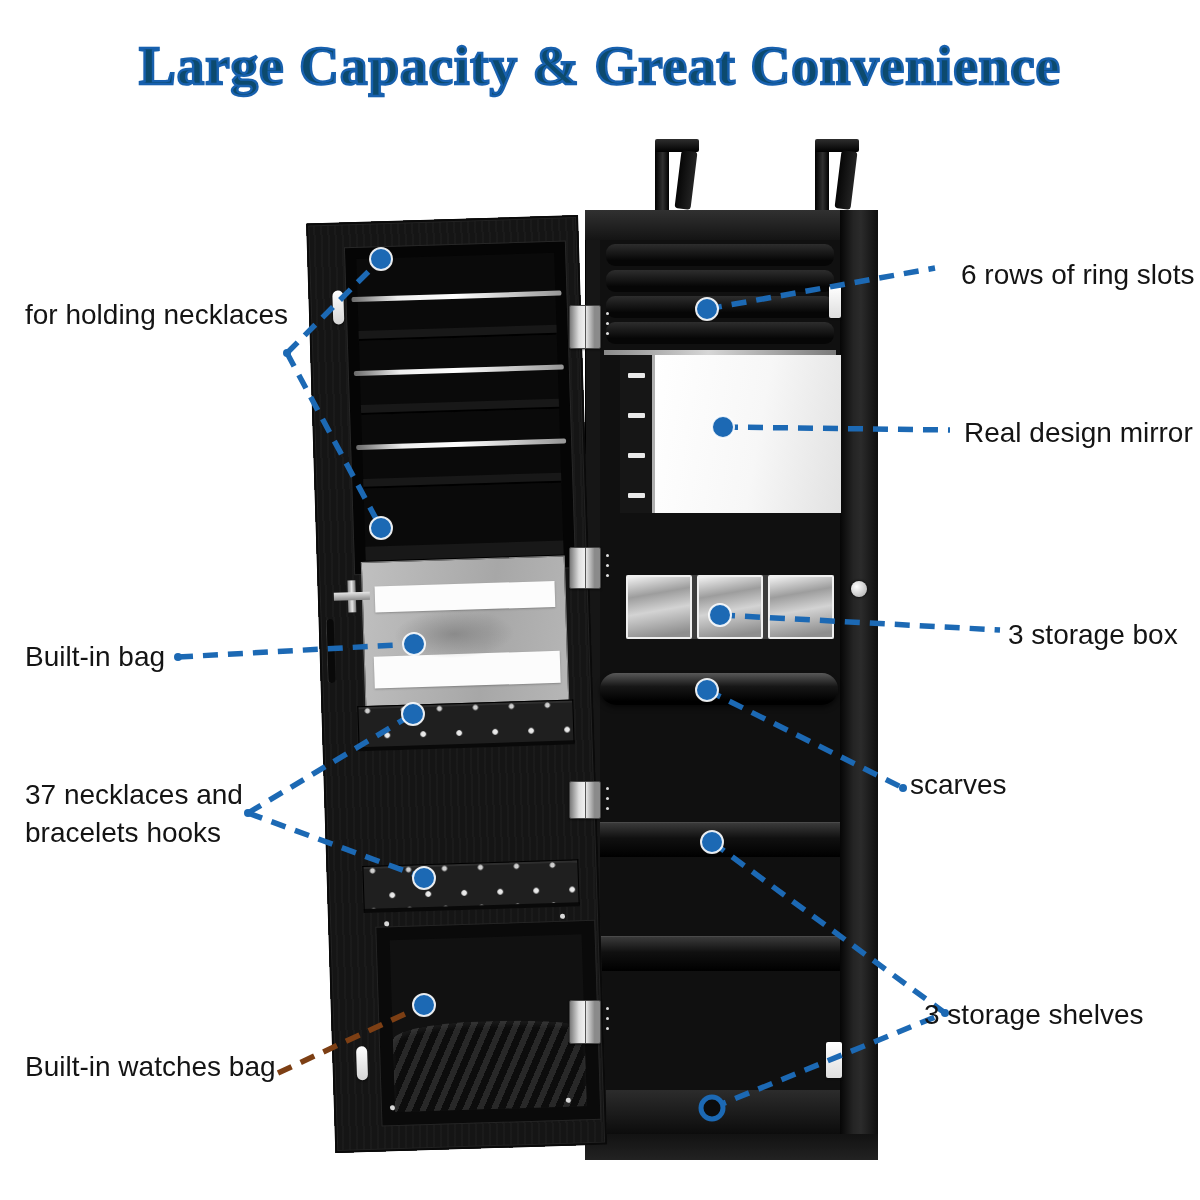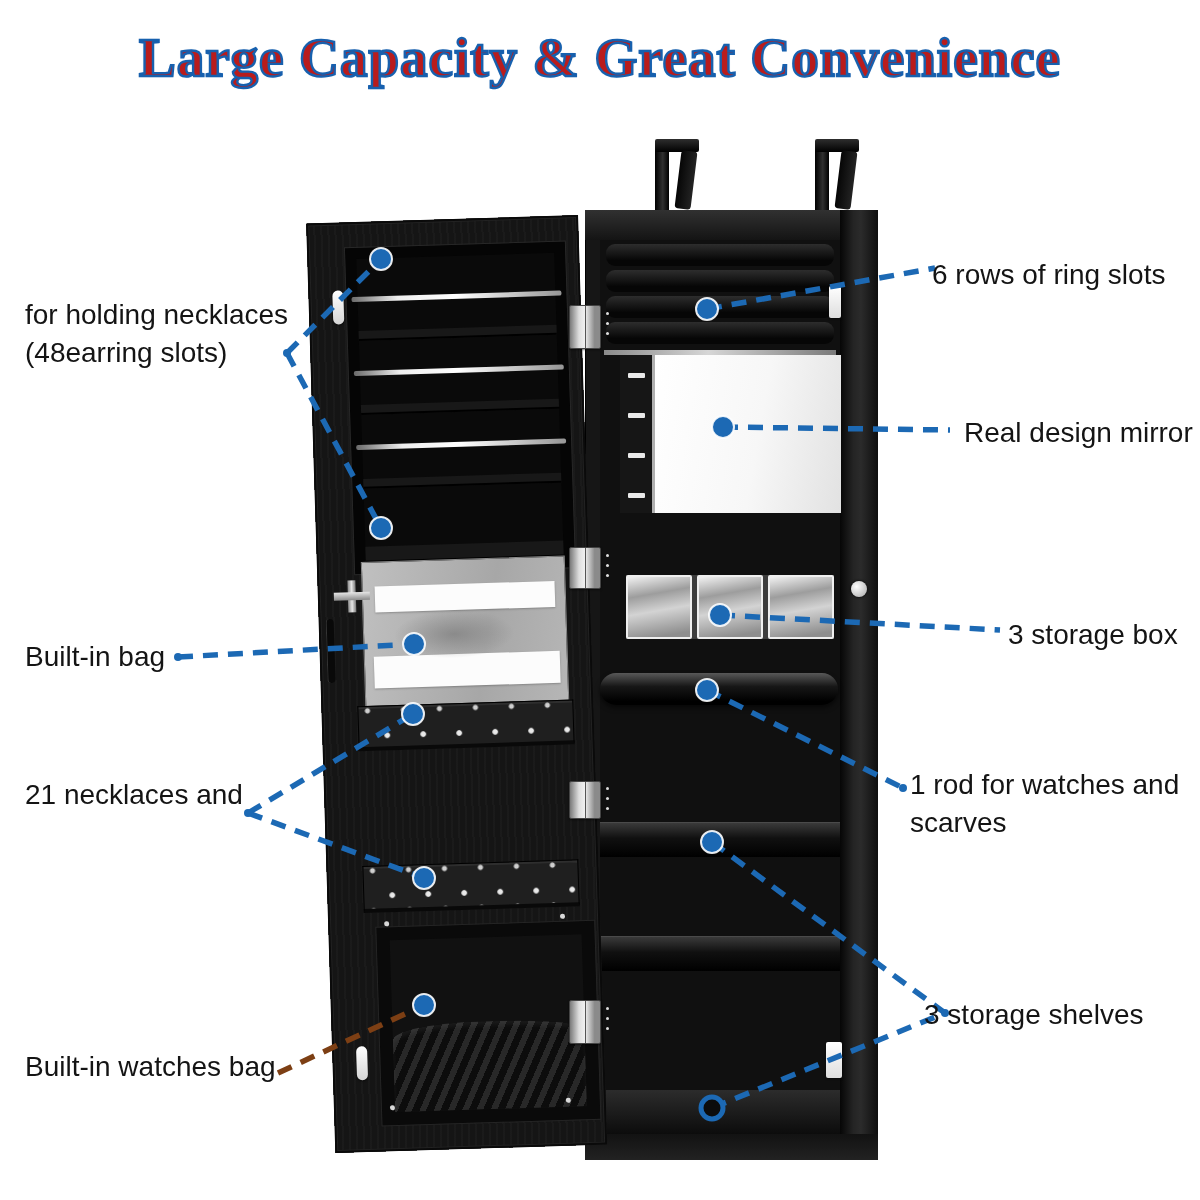--- a/index.html
+++ b/index.html
@@ -1,22 +1,22 @@
 <!DOCTYPE html>
 <html style="--title-blue: #1760ae; --callout-blue: #1c69b4; --callout-brown: #7d3f14; --label-text: #141414;"><head>
 <meta charset="utf-8">
 <style>
   html,body{margin:0;padding:0;background:#fff;}
   #stage{position:relative;width:1200px;height:1200px;background:#fff;overflow:hidden;
          font-family:"Liberation Sans", sans-serif;}
 
   
-  .title{position:absolute;left:0;right:0;top:26px;margin:0;text-align:center;
+  .title{position:absolute;left:0;right:0;top:26px;margin:8px;text-align:center;
          font-family:"Liberation Serif", serif;font-weight:700;font-size:55px;letter-spacing:1px;
-         color:#b91c1c;-webkit-text-stroke:2.4px var(--title-blue,#1760ae);
+         color:#0c4a6e;-webkit-text-stroke:2.4px var(--title-blue,#1760ae);
          text-shadow:0 0 2px rgba(23,96,174,.45);}
 
   
   .hook{position:absolute;top:139px;width:44px;height:100px;}
   .hook-a{left:655px;} .hook-b{left:815px;}
   .hk-top{position:absolute;left:0;top:0;width:44px;height:13px;border-radius:2px;
           background:linear-gradient(#2e2e2e,#000);}
   .hk-bar{position:absolute;left:0;top:4px;width:14px;height:96px;
           background:linear-gradient(90deg,#000,#303030 55%,#000);}
   .hk-strap{position:absolute;left:23px;top:12px;width:16px;height:58px;border-radius:3px;
@@ -234,41 +234,40 @@
       <circle class="tip" cx="287" cy="353" r="4"></circle>
       <circle class="tip" cx="248" cy="813" r="4"></circle>
       <circle class="tip" cx="178" cy="657" r="4"></circle>
       <circle class="tip" cx="903" cy="788" r="4"></circle>
       <circle class="tip" cx="945" cy="1013" r="4"></circle>
     </g>
   </svg>
 
   <div class="label" style="left:25px;top:296px">
     <div>for holding necklaces</div>
-    <div>(48earring slots)</div>
   </div>
   <div class="label" style="left:25px;top:638px">
     <div>Built-in bag</div>
   </div>
   <div class="label" style="left:25px;top:776px">
-    <div>21 necklaces and</div>
+    <div>37 necklaces and</div>
+    <div>bracelets hooks</div>
   </div>
   <div class="label" style="left:25px;top:1048px">
     <div>Built-in watches bag</div>
   </div>
-  <div class="label" style="left:932px;top:256px">
+  <div class="label" style="left:961px;top:256px">
     <div>6 rows of ring slots</div>
   </div>
   <div class="label" style="left:964px;top:414px">
     <div>Real design mirror</div>
   </div>
   <div class="label" style="left:1008px;top:616px">
     <div>3 storage box</div>
   </div>
   <div class="label" style="left:910px;top:766px">
-    <div>1 rod for watches and</div>
     <div>scarves</div>
   </div>
   <div class="label" style="left:924px;top:996px">
     <div>3 storage shelves</div>
   </div>
 
 </div>
 
 </body></html>

